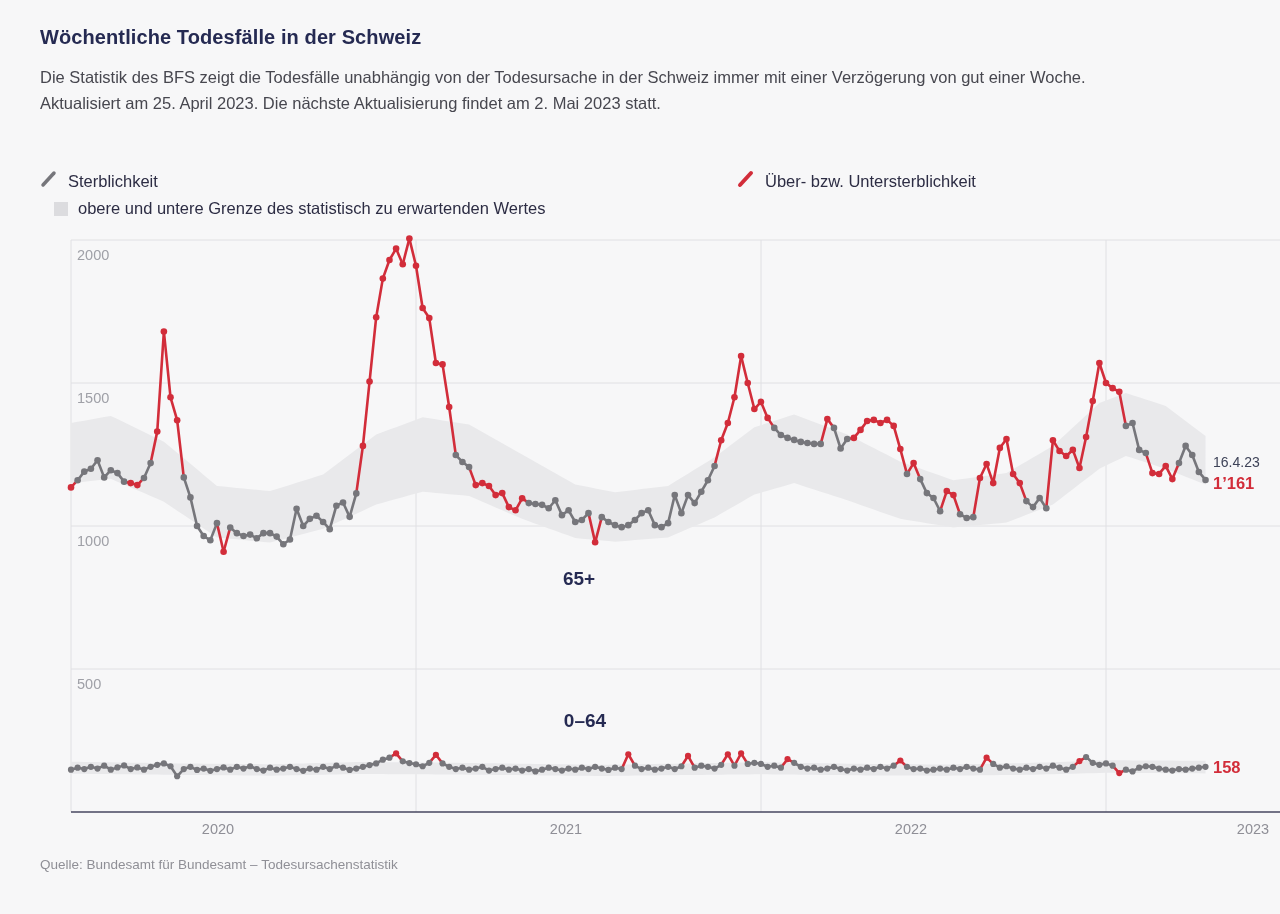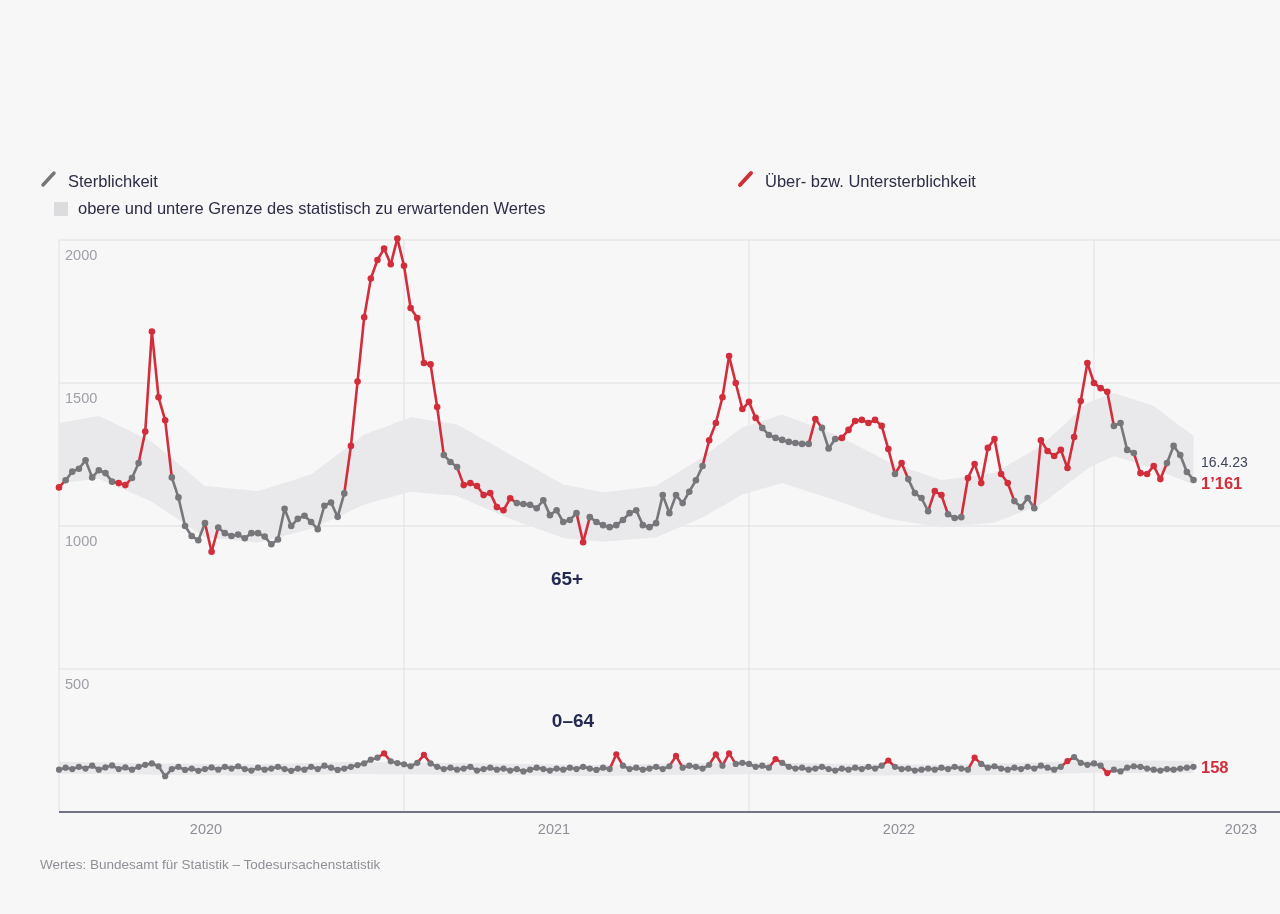--- a/index.html
+++ b/index.html
@@ -9,36 +9,39 @@
   .title { position:absolute; left:40px; top:26px; font-size:20px; font-weight:bold; color:#252a52; letter-spacing:.1px; }
   .subtitle { position:absolute; left:40px; top:64px; font-size:16.5px; color:#47474f; line-height:26px; }
 
   .legend { position:absolute; left:0; top:164px; width:1280px; font-size:16.5px; color:#2d2d44; }
   .legend-row { position:absolute; display:flex; align-items:center; gap:10px; }
   .lg-1 { left:40px; top:6px; }
   .lg-2 { left:54px; top:35px; }
   .lg-3 { left:737px; top:6px; }
   .band-swatch { width:14px; height:14px; background:#dcdcdf; display:inline-block; }
 
-  .chart-wrap { position:absolute; left:0; top:230px; width:1011px; height:620px;padding-left:20px; }
+  .chart-wrap { position:absolute; left:12px; top:230px; width:1011px; height:620px;padding-left:20px; }
   svg text { font-family:"Liberation Sans", sans-serif; }
   .tick { font-size:14.5px; fill:#9fa0a7; }
   .yearlbl { font-size:14.5px; fill:#8f8f97; }
   .panel-lbl { font-size:19px; font-weight:bold; fill:#252a52; }
   .ann-date { font-size:14px; fill:#3e4358; }
   .ann-val { font-size:16.5px; font-weight:bold; fill:#d22d3a; }
 
   .footer { position:absolute; left:40px; top:857px; font-size:13.5px; color:#8f8f96; }
 </style>
 </head>
 <body>
 
 <div class="page">
 
+  <div class="title">Wöchentliche Todesfälle in der Schweiz</div>
   <div class="subtitle">
+    <div>Die Statistik des BFS zeigt die Todesfälle unabhängig von der Todesursache in der Schweiz immer mit einer Verzögerung von gut einer Woche.</div>
+    <div>Aktualisiert am 25. April 2023. Die nächste Aktualisierung findet am 2. Mai 2023 statt.</div>
   </div>
 
   <div class="legend">
     <div class="legend-row lg-1">
       <span>
         <svg width="18" height="18">
             <line x1="3" y1="15" x2="14" y2="3" stroke="#76767b" stroke-width="3.5" stroke-linecap="round"></line>
           </svg>
       </span>
       <span>Sterblichkeit</span>
@@ -781,15 +784,15 @@
 
       <text class="panel-lbl" x="547" y="355" text-anchor="middle">65+</text>
       <text class="panel-lbl" x="553" y="497" text-anchor="middle">0–64</text>
 
       <text class="ann-date" x="1181" y="237">16.4.23</text>
       <text class="ann-val" x="1181" y="259">1’161</text>
       <text class="ann-val" x="1181" y="543">158</text>
     </svg>
   </div>
 
-  <div class="footer">Wertes: Bundesamt für Statistik – Todesursachenstatistik</div>
+  <div class="footer">Quelle: Bundesamt für Bundesamt – Todesursachenstatistik</div>
 
 </div>
 
 </body></html>

